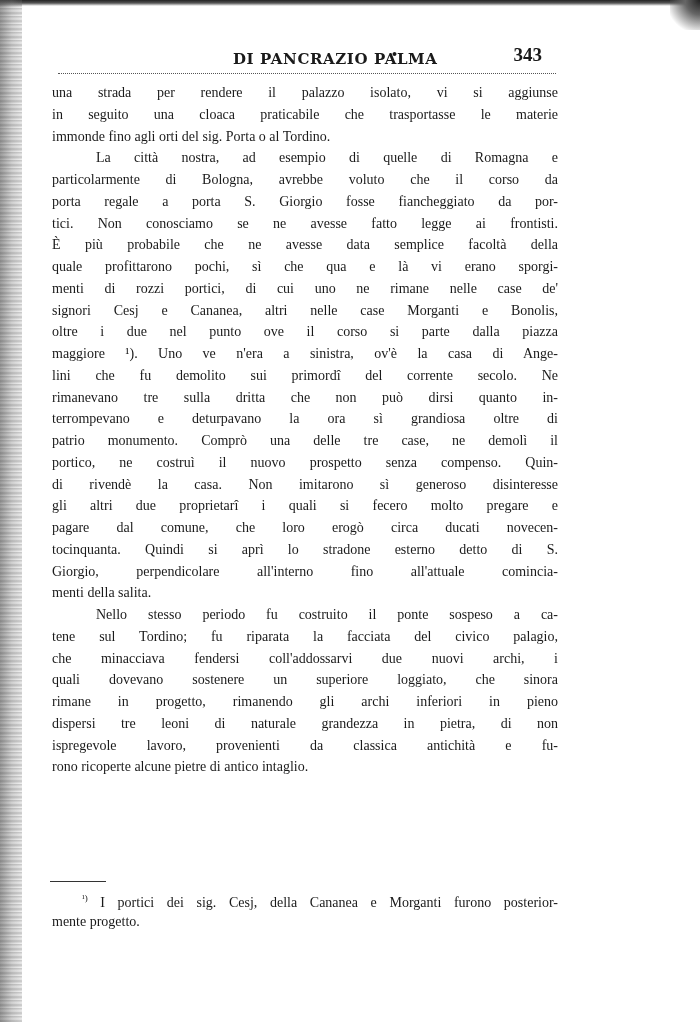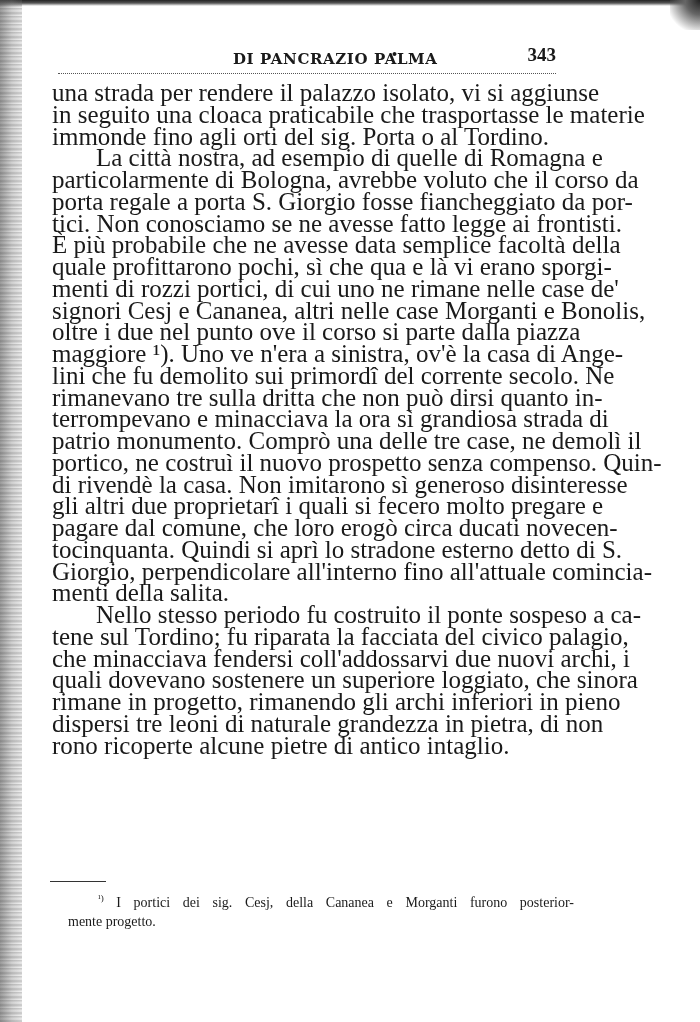--- a/index.html
+++ b/index.html
@@ -53,42 +53,42 @@
     }
     .header-mark {
       position: absolute;
       left: 333px;
       top: 4px;
       font-size: 11px;
       font-weight: bold;
     }
     .page-number {
       position: absolute;
-      right: 0;
+      right: 14px;
       top: 0px;
       font-family: "Liberation Serif", serif;
       font-size: 19px;
       font-weight: bold;
       margin-left: 10px;
     }
     .header-rule {
       position: absolute;
       left: 58px;
       top: 73px;
       width: 498px;
       height: 0;
       border-top: 1px dotted #555;
     }
     .body-text {
       position: absolute;
       left: 52px;
       top: 82px;
       width: 506px;
       font-family: "Liberation Serif", serif;
-      font-size: 25px;
+      font-size: 14px;
       line-height: 21.75px;
       text-align: justify;
     }
     .line {
       display: block;
       white-space: nowrap;
       text-align-last: justify;
       text-align: justify;
       height: 21.75px;
     }
@@ -107,21 +107,20 @@
       border-top: 1px solid #333;
     }
     .footnote {
       position: absolute;
       left: 52px;
       top: 893px;
       width: 506px;
       font-family: "Liberation Serif", serif;
       font-size: 14px;
       line-height: 19px;
-      margin-left: 16px;
     }
     .footnote .line { height: 19px; }
     .footnote .line.indent { padding-left: 30px; }
     sup { font-size: 9px; vertical-align: 6px; line-height: 0; }
   </style>
 </head>
 <body>
 
 <div class="scan-top-edge"></div>
 <div class="scan-right-corner"></div>
@@ -143,35 +142,36 @@
   <span class="line">porta regale a porta S. Giorgio fosse fiancheggiato da por-</span>
   <span class="line">tici. Non conosciamo se ne avesse fatto legge ai frontisti.</span>
   <span class="line">È più probabile che ne avesse data semplice facoltà della</span>
   <span class="line">quale profittarono pochi, sì che qua e là vi erano sporgi-</span>
   <span class="line">menti di rozzi portici, di cui uno ne rimane nelle case de'</span>
   <span class="line">signori Cesj e Cananea, altri nelle case Morganti e Bonolis,</span>
   <span class="line">oltre i due nel punto ove il corso si parte dalla piazza</span>
   <span class="line">maggiore ¹). Uno ve n'era a sinistra, ov'è la casa di Ange-</span>
   <span class="line">lini che fu demolito sui primordî del corrente secolo. Ne</span>
   <span class="line">rimanevano tre sulla dritta che non può dirsi quanto in-</span>
-  <span class="line">terrompevano e minacciava la ora sì grandiosa strada di</span>
+  <span class="line">terrompevano e deturpavano la ora sì grandiosa oltre di</span>
   <span class="line">patrio monumento. Comprò una delle tre case, ne demolì il</span>
   <span class="line">portico, ne costruì il nuovo prospetto senza compenso. Quin-</span>
   <span class="line">di rivendè la casa. Non imitarono sì generoso disinteresse</span>
   <span class="line">gli altri due proprietarî i quali si fecero molto pregare e</span>
   <span class="line">pagare dal comune, che loro erogò circa ducati novecen-</span>
   <span class="line">tocinquanta. Quindi si aprì lo stradone esterno detto di S.</span>
   <span class="line">Giorgio, perpendicolare all'interno fino all'attuale comincia-</span>
   <span class="line last">menti della salita.</span>
   <span class="line indent">Nello stesso periodo fu costruito il ponte sospeso a ca-</span>
   <span class="line">tene sul Tordino; fu riparata la facciata del civico palagio,</span>
   <span class="line">che minacciava fendersi coll'addossarvi due nuovi archi, i</span>
   <span class="line">quali dovevano sostenere un superiore loggiato, che sinora</span>
   <span class="line">rimane in progetto, rimanendo gli archi inferiori in pieno</span>
   <span class="line">dispersi tre leoni di naturale grandezza in pietra, di non</span>
+  <span class="line">ispregevole lavoro, provenienti da classica antichità e fu-</span>
   <span class="line last">rono ricoperte alcune pietre di antico intaglio.</span>
 </div>
 
 <div class="footnote-rule"></div>
 
 <div class="footnote">
   <span class="line indent"><sup>¹)</sup> <span>I portici dei sig. Cesj, della Cananea e Morganti furono posterior-</span></span>
   <span class="line last">mente progetto.</span>
 </div>
 

